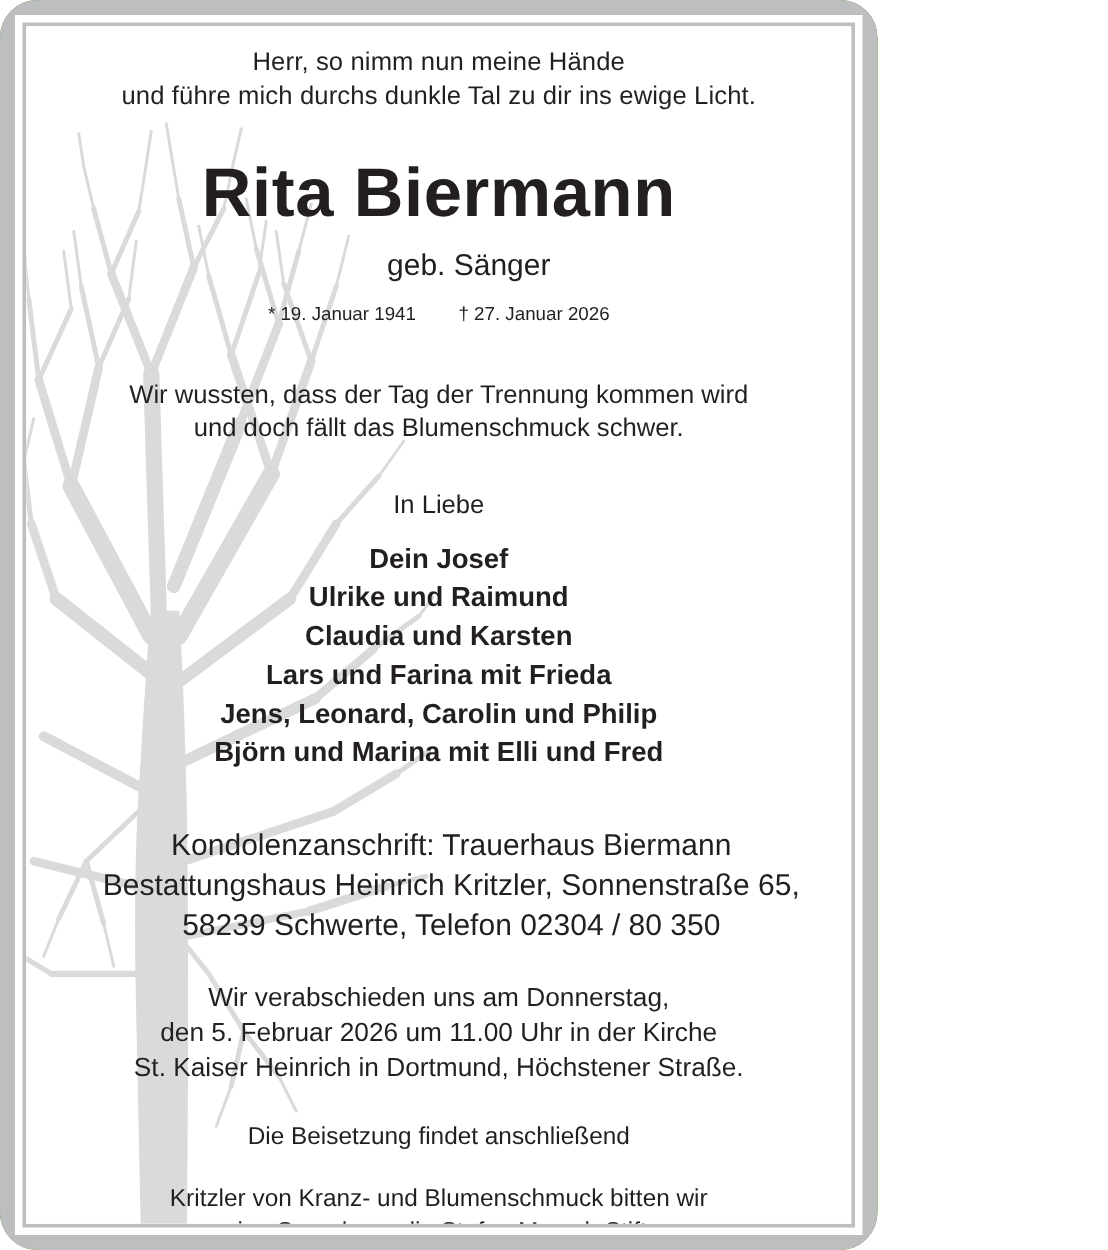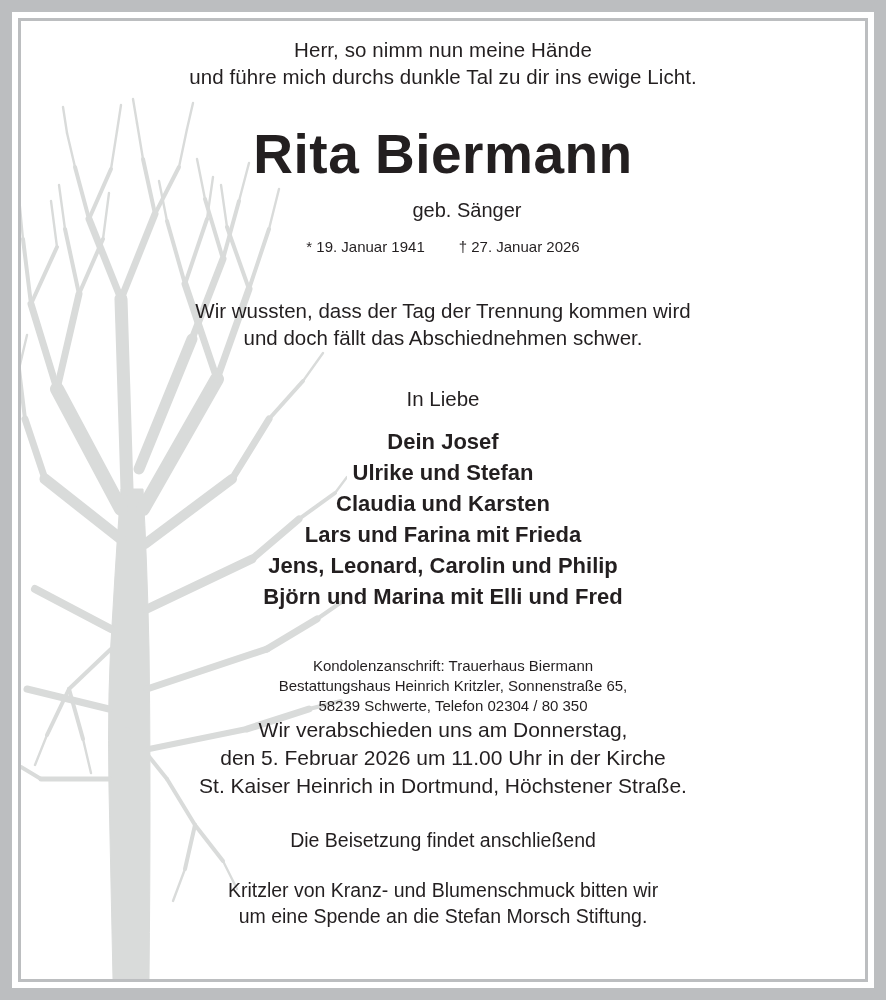--- a/index.html
+++ b/index.html
@@ -7,25 +7,26 @@
     margin: 0;
     padding: 0;
     background: #ffffff;
   }
   body {
     font-family: "Liberation Sans", sans-serif;
   }
 
   .notice {
     position: relative;
-    width: 886px;
+    width: 702px;
     height: 1000px;
     box-sizing: border-box;
     background: #4d7c0f;
     overflow: hidden;
+    border-radius: 30px;
   }
 
   
   .frame-outer {
     position: absolute;
     inset: 0;
     background: #bcbec0;
   }
   .frame-gap {
     position: absolute;
@@ -83,21 +84,21 @@
 
   .name {
     font-size: 55px;
     font-weight: bold;
     letter-spacing: 0.5px;
     line-height: 1.1;
     margin: 0 0 12px 0;
   }
 
   .maiden {
-    font-size: 20px;
+    font-size: 24px;
     margin-bottom: 14px;
     padding-left: 48px;
   }
 
   .dates {
     font-size: 15px;
     margin-bottom: 42px;
   }
   .dates .gap {
     display: inline-block;
@@ -116,22 +117,23 @@
   }
 
   .family {
     font-size: 22px;
     font-weight: bold;
     line-height: 1.41;
     margin-bottom: 44px;
   }
 
   .address {
-    font-size: 15px;
+    font-size: 24px;
     line-height: 1.33;
+    margin-bottom: 28px;
     padding-left: 20px;
   }
 
   .service {
     font-size: 21px;
     line-height: 1.33;
     margin-bottom: 28px;
   }
 
   .burial {
@@ -261,28 +263,28 @@
       <div class="block name">Rita Biermann</div>
 
       <div class="block maiden">geb. Sänger</div>
 
       <div class="block dates">
         <span>* 19. Januar 1941</span><span class="gap"></span><span>† 27. Januar 2026</span>
       </div>
 
       <div class="block verse-mid">
         <div>Wir wussten, dass der Tag der Trennung kommen wird</div>
-        <div>und doch fällt das Abschiednehmen schwer.</div>
+        <div>und doch fällt das Blumenschmuck schwer.</div>
       </div>
 
       <div class="block in-liebe">In Liebe</div>
 
       <div class="block family">
         <div>Dein Josef</div>
-        <div>Ulrike und Stefan</div>
+        <div>Ulrike und Raimund</div>
         <div>Claudia und Karsten</div>
         <div>Lars und Farina mit Frieda</div>
         <div>Jens, Leonard, Carolin und Philip</div>
         <div>Björn und Marina mit Elli und Fred</div>
       </div>
 
       <div class="block address">
         <div>Kondolenzanschrift: Trauerhaus Biermann</div>
         <div>Bestattungshaus Heinrich Kritzler, Sonnenstraße 65,</div>
         <div>58239 Schwerte, Telefon 02304 / 80 350</div>

